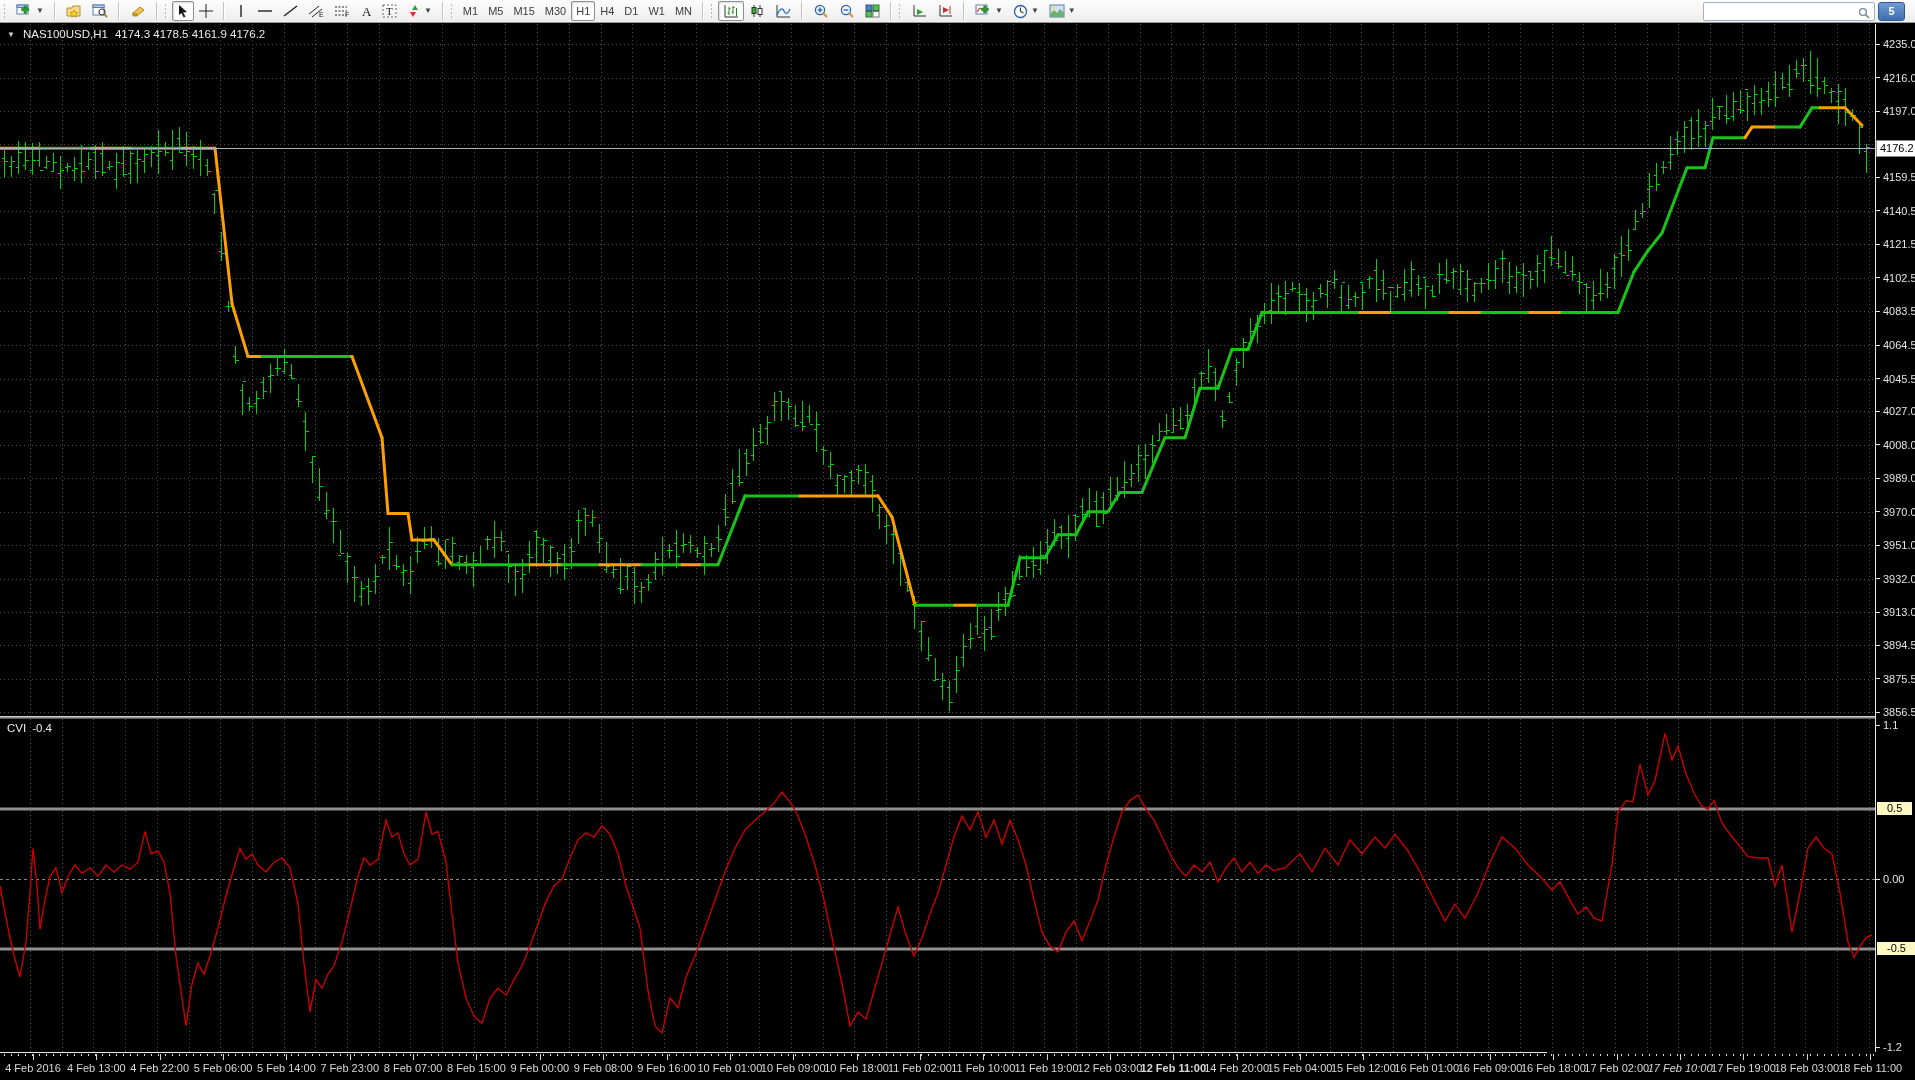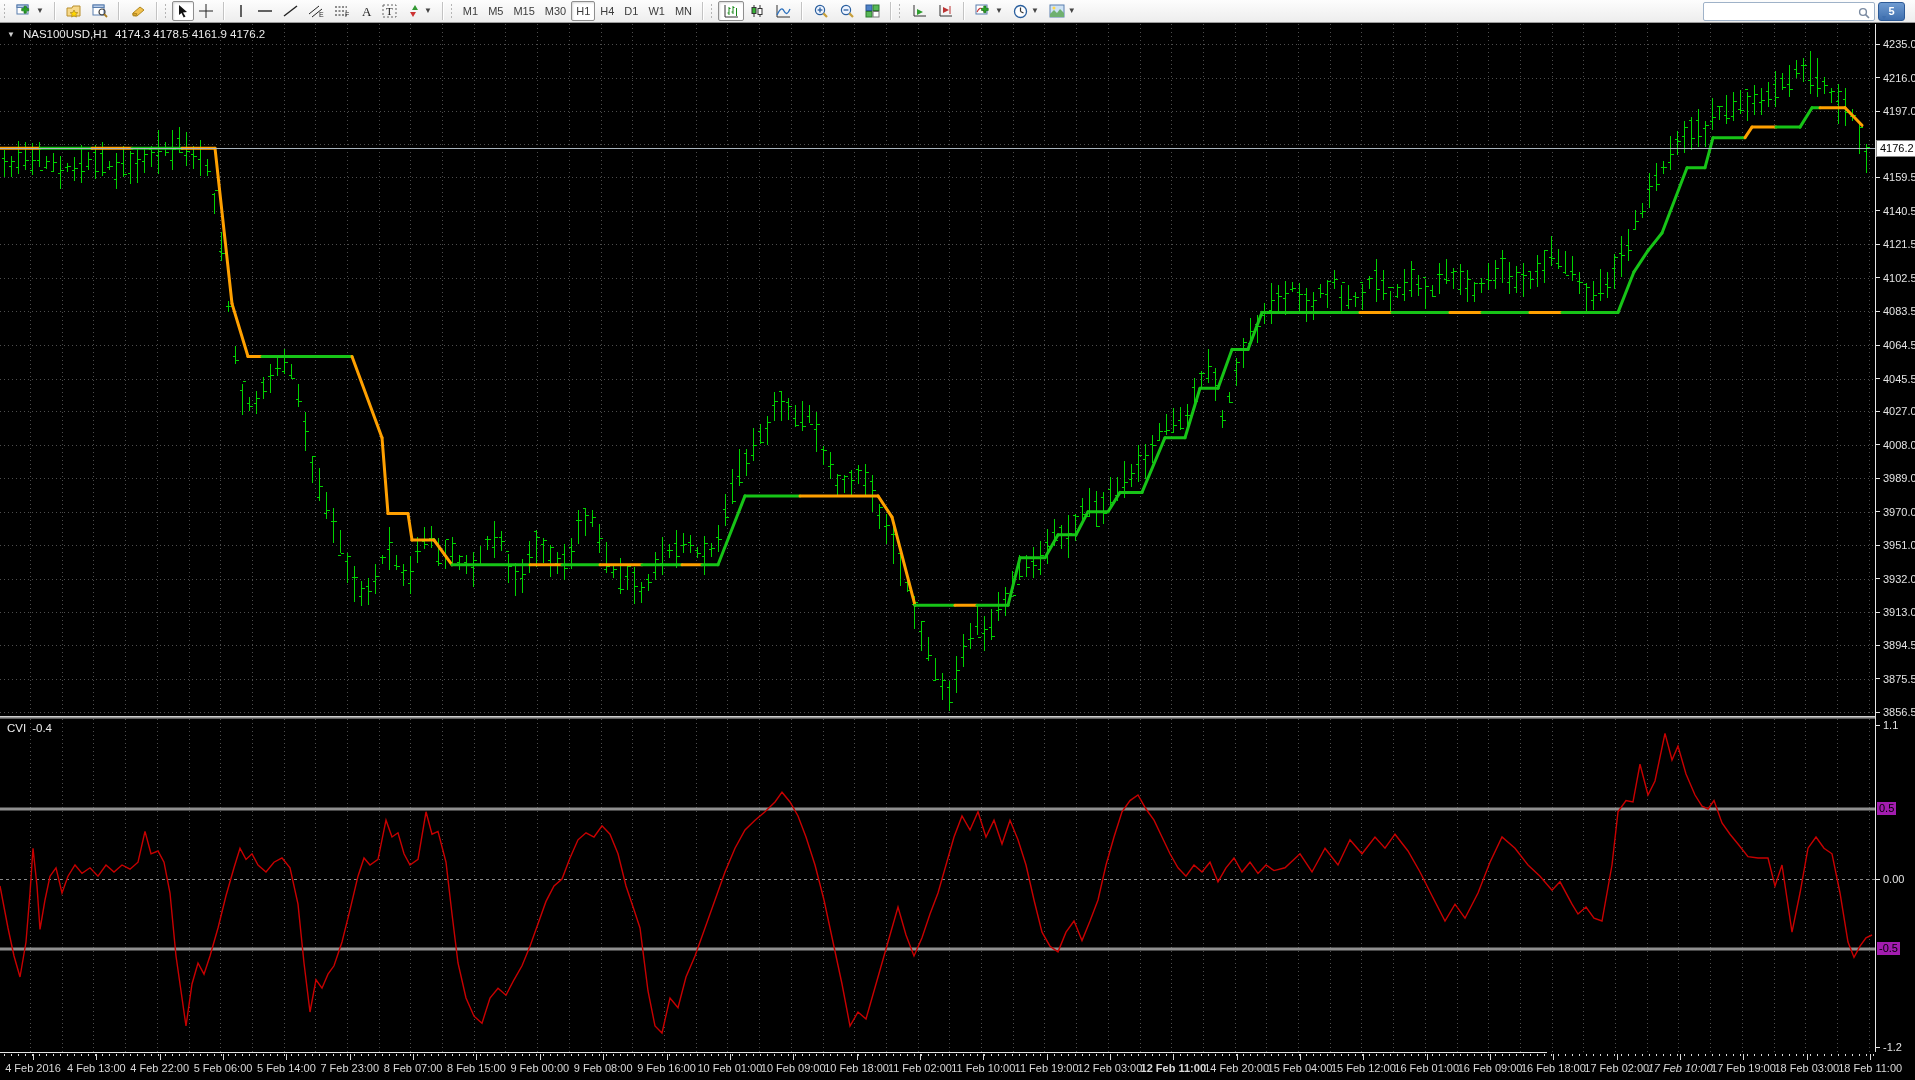--- a/index.html
+++ b/index.html
@@ -38,21 +38,21 @@
   #time-strip{position:absolute;left:0;top:1028px;width:1547px;height:28px;background:#000;
     border-top:1px solid #e6e6e6;box-sizing:border-box;}
   #time-svg{position:absolute;left:0;top:1px;}
   .time-label{position:absolute;top:9px;transform:translateX(-50%);color:#d8d8d8;font-size:11px;white-space:nowrap;}
   #axis-col{position:absolute;left:1875px;top:0;width:40px;height:1028px;background:#000;
     border-left:1px solid #e6e6e6;box-sizing:border-box;}
   .plabel{position:absolute;color:#e4e4e4;font-size:11px;line-height:14px;white-space:nowrap;}
   .ptick{position:absolute;width:4px;height:1px;background:#e4e4e4;}
   .bid-badge{position:absolute;background:#fff;color:#000;font-size:11px;line-height:15px;
     padding:0 3px;border:1px solid #888;}
-  .lvl-badge{position:absolute;background:#a21caf;color:#000;font-size:11px;line-height:13px;padding:0 2px;}
+  .lvl-badge{position:absolute;background:#fef9c3;color:#000;font-size:11px;line-height:13px;padding:0 10px;}
   #chart-title{position:absolute;left:7px;top:4px;color:#ececec;font-size:11.5px;display:flex;align-items:center;gap:7px;}
   #chart-title .tri{font-size:8px;color:#d0d0d0;margin-right:1px;}
   #cvi-title{position:absolute;left:7px;top:698px;color:#ececec;font-size:11.5px;display:flex;gap:6px;}
 </style>
 </head>
 <body>
 
 <div id="app">
   <div id="toolbar">
 

